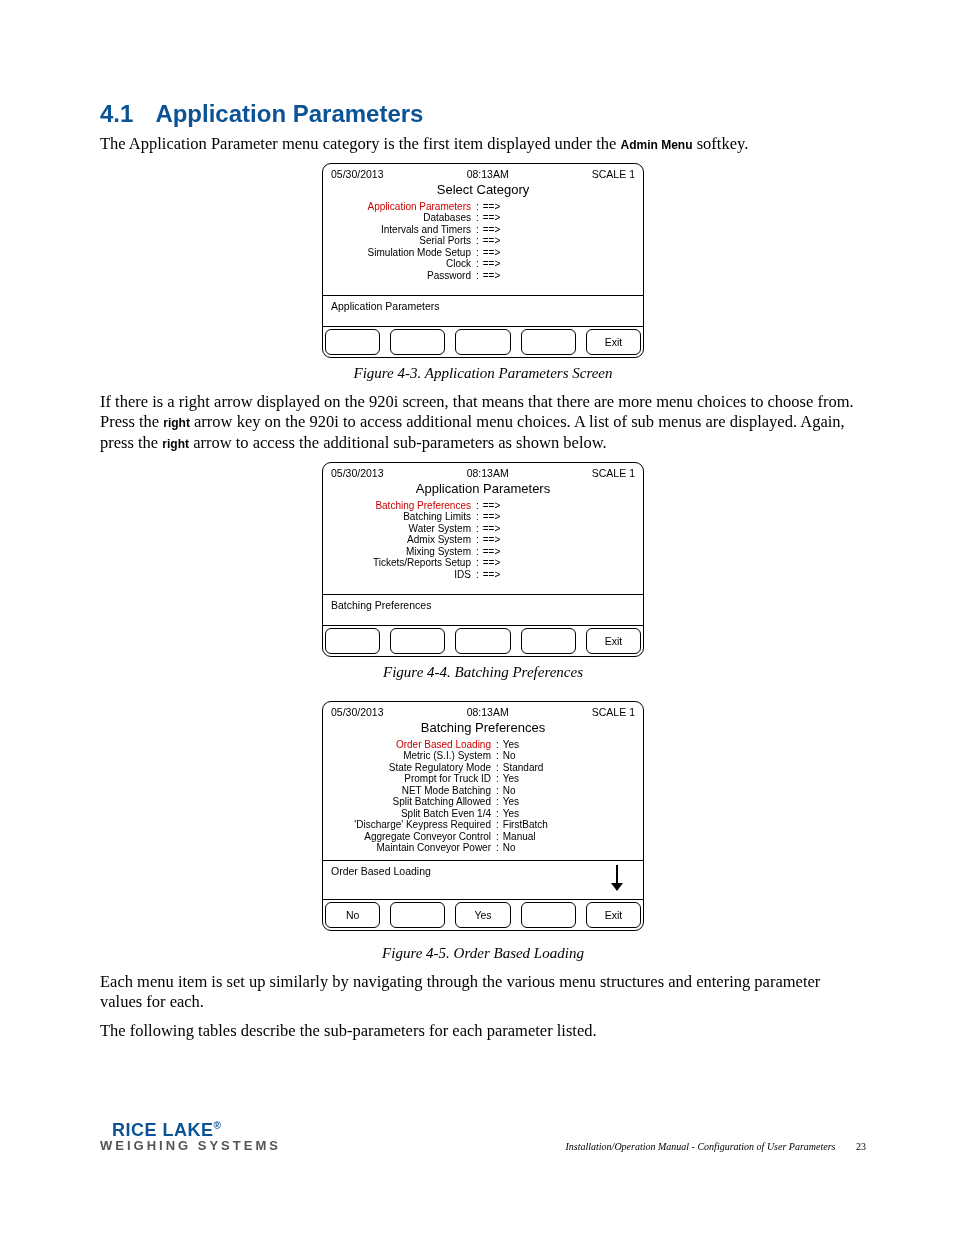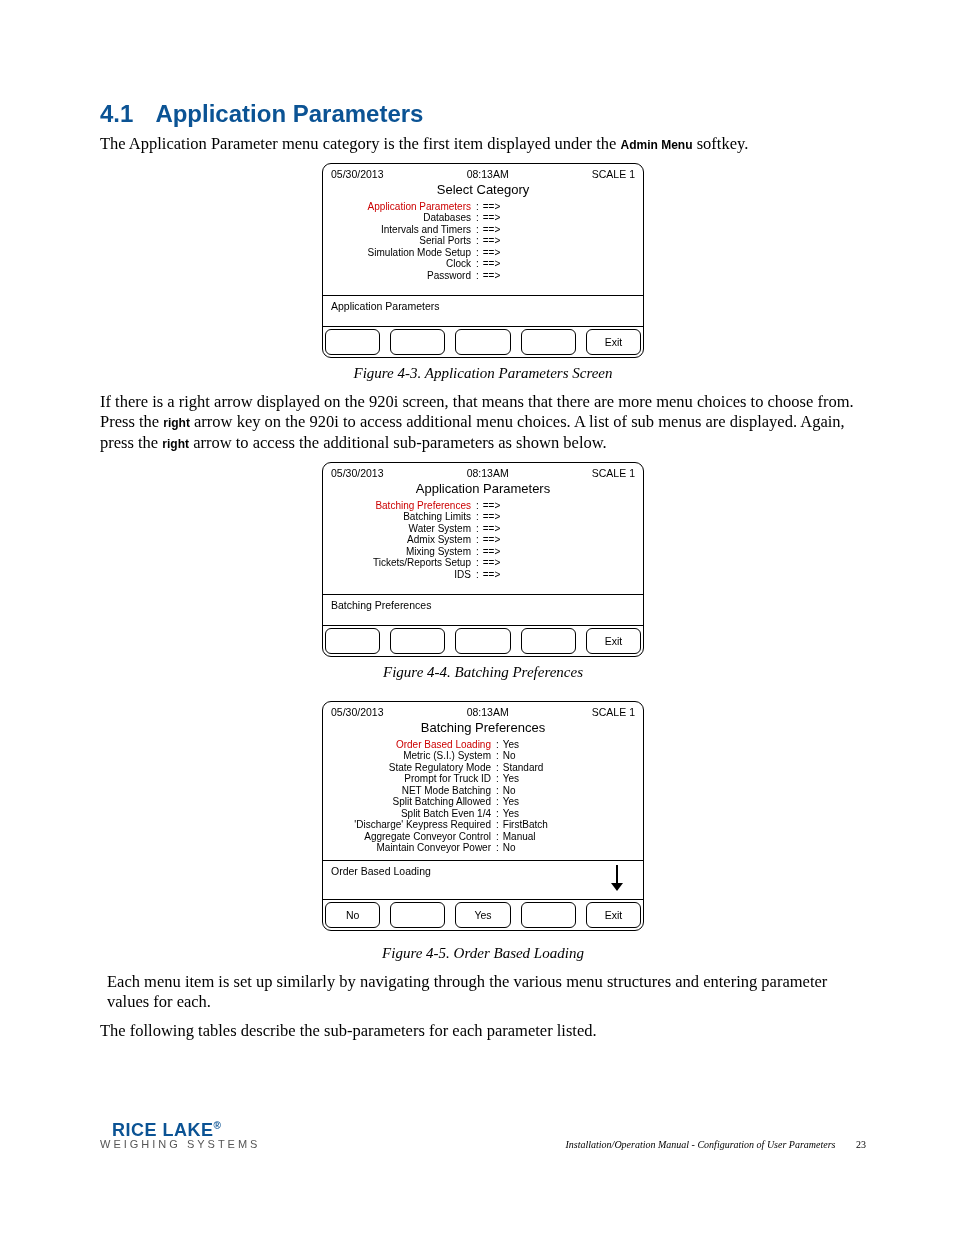--- a/index.html
+++ b/index.html
@@ -126,24 +126,24 @@
     color: #0b5394;
     line-height: 1;
   }
   .logo .brand {
     font-size: 18px;
     letter-spacing: 0.5px;
     margin-left: 12px;
   }
   .logo .brand .reg { font-size: 10px; vertical-align: super; }
   .logo .tag {
-    font-size: 11px;
+    font-size: 13px;
     letter-spacing: 3px;
     color: #555;
-    font-weight: normal;
+    font-weight: bold;
     text-align: right;
   }
   .footer-right {
     font-style: italic;
     font-size: 10px;
   }
   .footer-right .page-num {
     font-style: normal;
     margin-left: 18px;
   }
@@ -373,21 +373,21 @@
           <div class="cell">Yes</div>
           <div class="spacer"></div>
           <div class="cell"></div>
           <div class="spacer"></div>
           <div class="cell">Exit</div>
         </div>
     </div>
     <div class="fig-caption" style="margin-top:14px;">Figure 4-5. Order Based Loading</div>
   </div>
 
-  <p class="body-text" style="margin-top:10px;margin-left:7px;">Each menu item is set up similarly by navigating through the various menu structures and entering parameter values for each.</p>
+  <p class="body-text" style="margin-top:10px;">Each menu item is set up similarly by navigating through the various menu structures and entering parameter values for each.</p>
   <p class="body-text">The following tables describe the sub-parameters for each parameter listed.</p>
 
   <div class="footer">
     <div class="logo">
       <div class="brand"><span>RICE LAKE</span><span class="reg">®</span></div>
       <div class="tag">WEIGHING SYSTEMS</div>
     </div>
     <div class="footer-right">
       <span>Installation/Operation Manual - Configuration of User Parameters</span>
       <span class="page-num">23</span>

